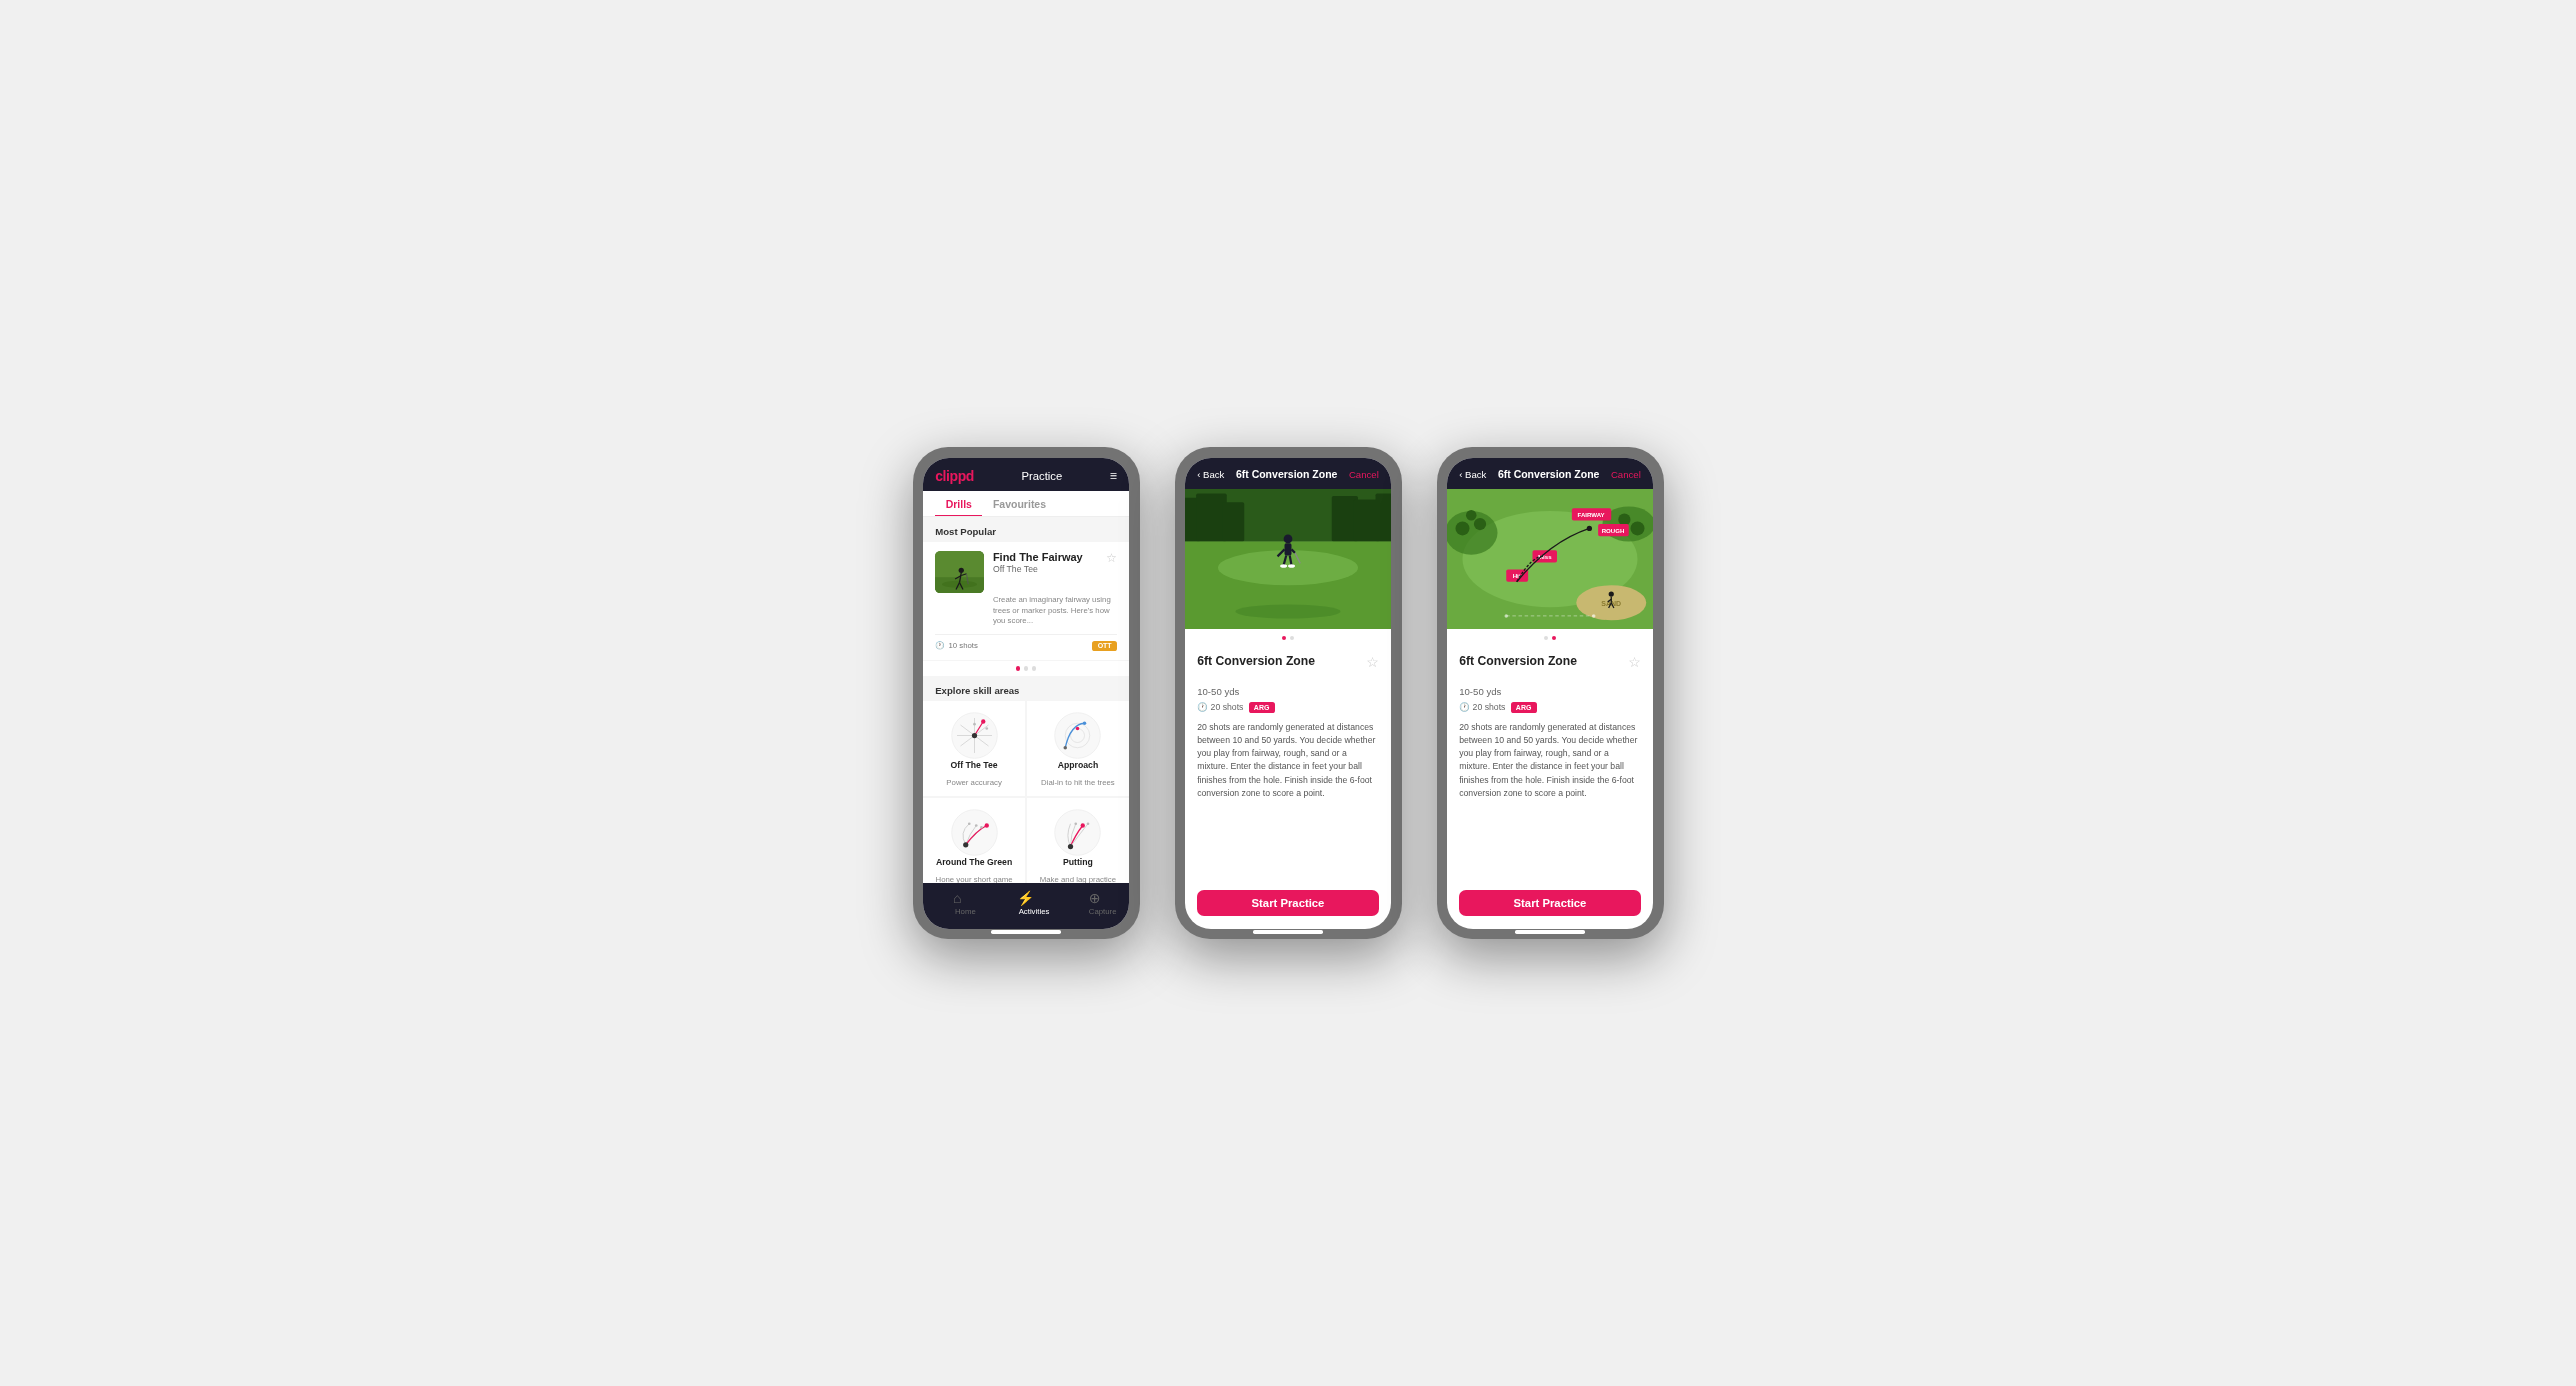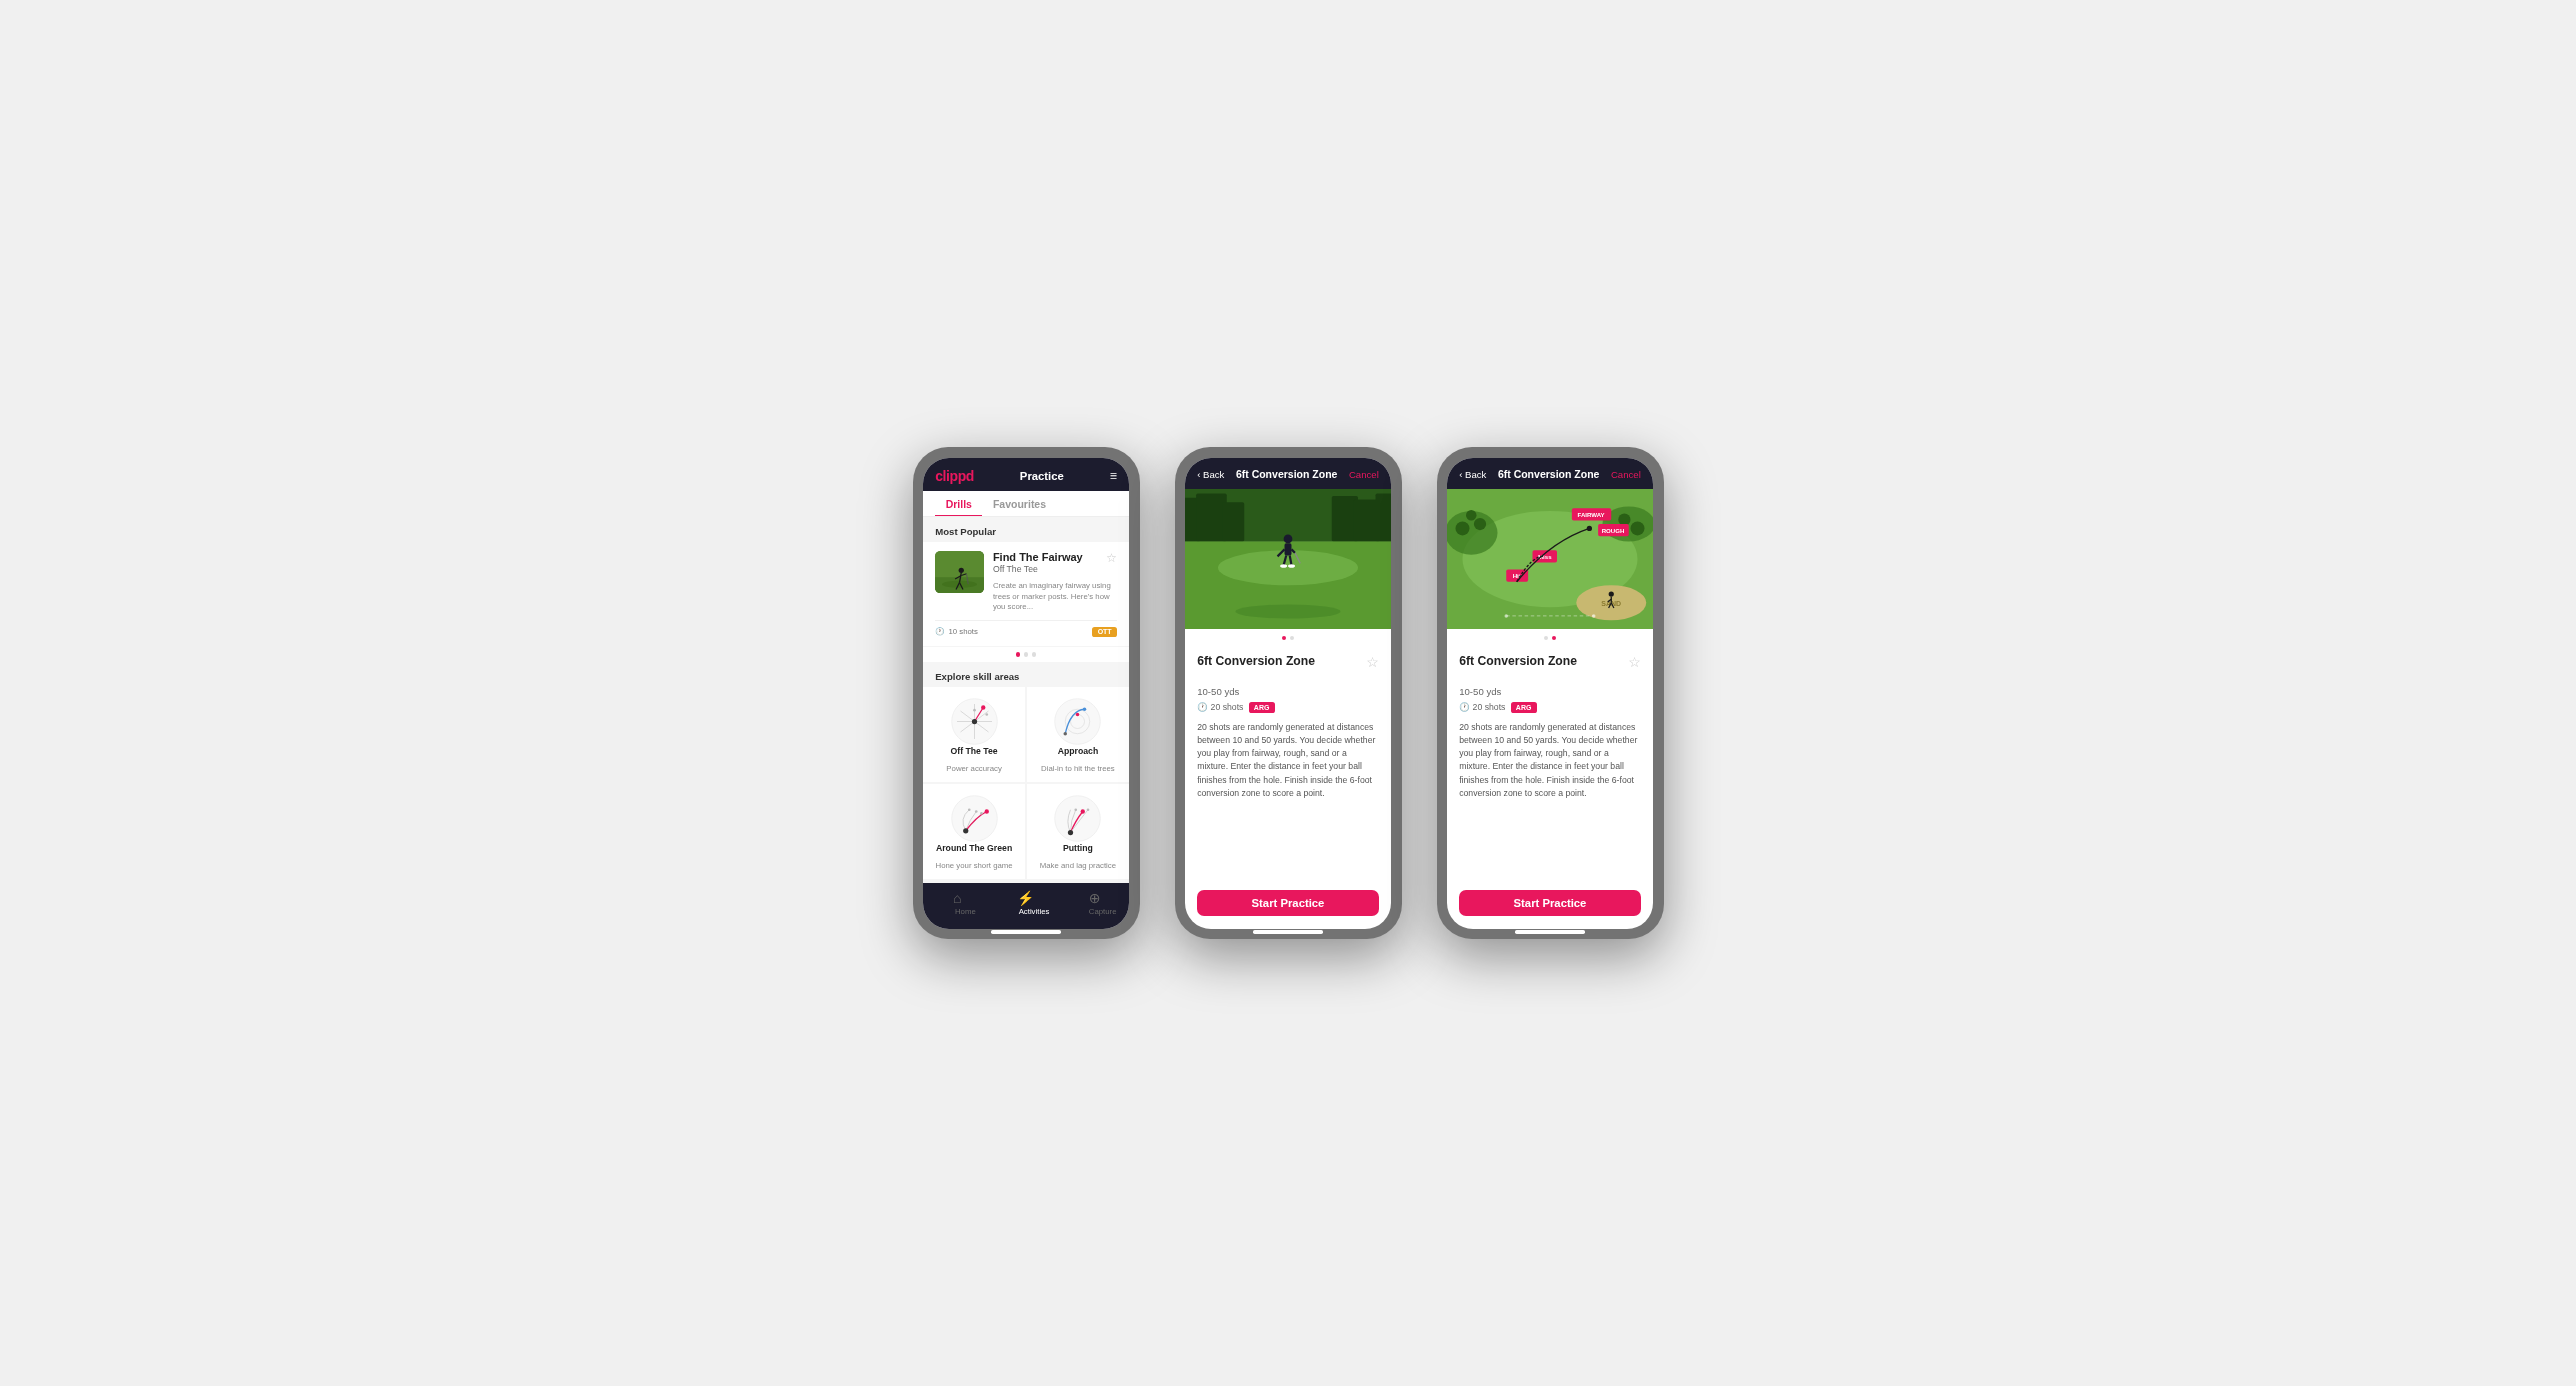--- a/index.html
+++ b/index.html
@@ -54,21 +54,21 @@
     }
     .p1-logo {
       color: #e8175d;
       font-weight: 800;
       font-size: 14px;
       letter-spacing: -0.4px;
     }
     .p1-title {
       color: #fff;
       font-size: 11.3px;
-      font-weight: 700;
+      font-weight: 400;
     }
     .p1-menu-icon {
       color: #fff;
       font-size: 12.2px;
     }
     .p1-tabs {
       background: #fff;
       display: flex;
       padding: 0 12.2px;
       border-bottom: 0.9px solid #eee;
@@ -136,21 +136,21 @@
       color: #222;
     }
     .p1-card-sub {
       font-size: 8.7px;
       color: #666;
       margin-top: 0.9px;
     }
     .p1-card-desc {
       font-size: 7.8px;
       color: #888;
-      margin-top: 7px;
+      margin-top: 21px;
       line-height: 1.4;
     }
     .p1-star {
       position: absolute;
       top: 8.7px;
       right: 12.2px;
       font-size: 12.2px;
       color: #ccc;
     }
     .p1-card-footer {

